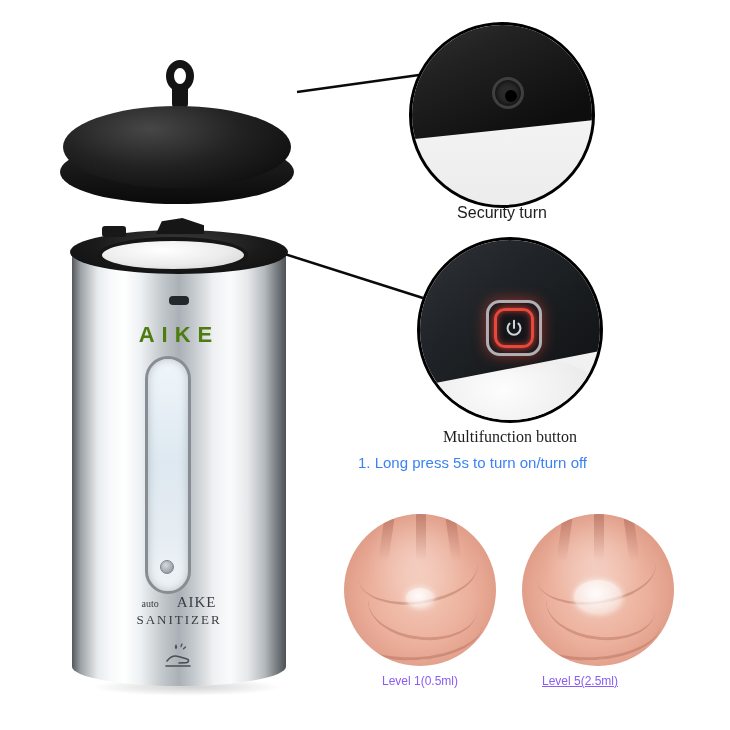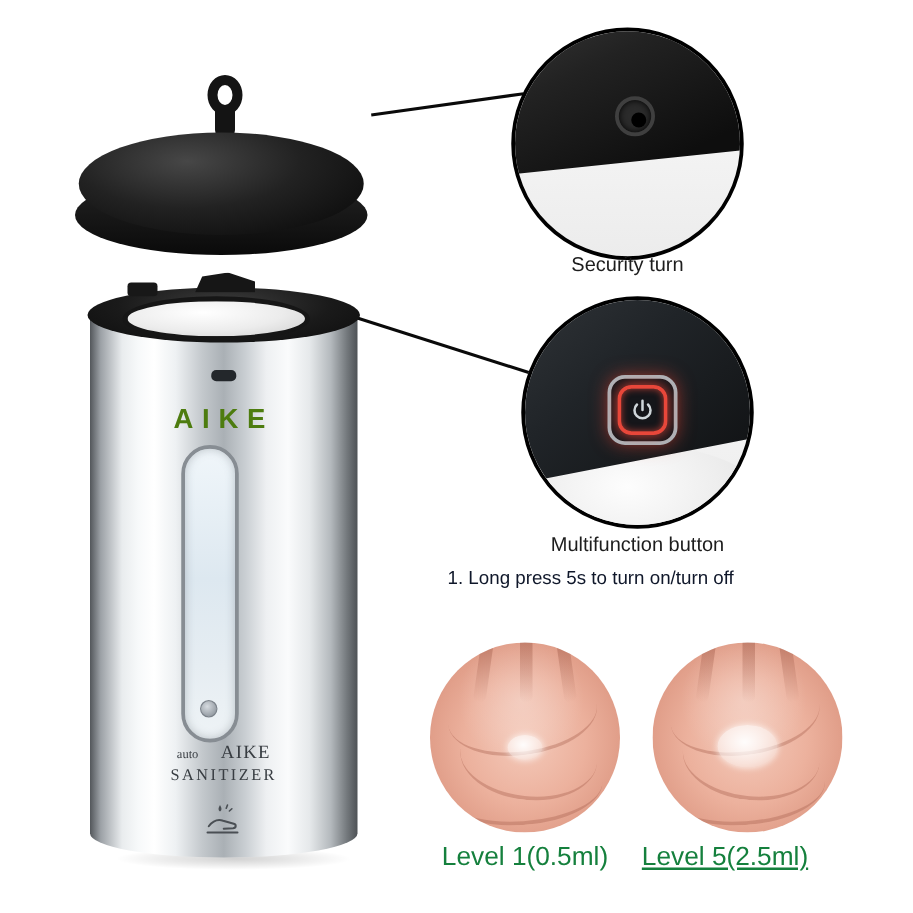--- a/index.html
+++ b/index.html
@@ -78,23 +78,23 @@
   .mf-button { position:absolute; left:66px; top:60px; width:56px; height:56px; border-radius:14px;
     background:#15161a; border:3px solid #aeb4b9;
     display:flex; align-items:center; justify-content:center;
     box-shadow:0 0 14px rgba(235,70,55,.55); }
   .mf-button-ring { width:40px; height:40px; border-radius:11px; border:3px solid #e8473a;
     box-shadow:0 0 10px rgba(232,71,58,.9), inset 0 0 6px rgba(232,71,58,.7);
     display:flex; align-items:center; justify-content:center; }
 
   .callout-label { position:absolute; text-align:center; font-size:16px; color:#1d1d1d; }
   .label-security { left:409px; top:204px; width:186px; }
-  .label-multifunction { left:400px; top:428px; width:220px; }
+  .label-multifunction { left:400px; top:428px; width:220px;font-family:Liberation Serif, serif; }
   .instructions { position:absolute; left:358px; top:452px; width:320px;
-    font-size:15px; color:#0f172a; line-height:22px; }
+    font-size:15px; color:#3b82f6; line-height:22px; }
 
   
   .hand-photo { position:absolute; width:152px; height:152px; border-radius:50%; overflow:hidden;
     background:
       radial-gradient(circle at 48% 30%, rgba(255,255,255,.28), rgba(255,255,255,0) 38%),
       radial-gradient(ellipse at 50% 52%, #f4c9b9 0%, #ecb19d 45%, #e09d88 72%, #d18a75 100%); }
   .photo-level1 { left:344px; top:514px; }
   .photo-level5 { left:522px; top:514px; }
   .crease { position:absolute; border:0; border-bottom:3px solid rgba(168,96,78,.38); border-radius:50%; }
   .crease.c1 { left:14px; top:26px; width:120px; height:64px; transform:rotate(-8deg); }
@@ -103,21 +103,21 @@
   .finger-gap { position:absolute; top:-6px; width:10px; height:54px; border-radius:8px;
     background:linear-gradient(180deg, rgba(150,80,62,.45), rgba(150,80,62,0)); }
   .fg1 { left:38px; transform:rotate(8deg); }
   .fg2 { left:72px; }
   .fg3 { left:104px; transform:rotate(-8deg); }
   .gel-drop { position:absolute; border-radius:50%;
     background:radial-gradient(ellipse at 45% 40%, rgba(255,255,255,.95), rgba(255,255,255,.55) 60%, rgba(255,255,255,.1) 100%);
     box-shadow:0 0 6px rgba(255,255,255,.8); }
   .drop-small { left:62px; top:74px; width:28px; height:20px; }
   .drop-large { left:52px; top:66px; width:48px; height:34px; }
-  .level-label { position:absolute; text-align:center; font-size:21px; color:#15803d; }
+  .level-label { position:absolute; text-align:center; font-size:12px; color:#8b5cf6; }
   .label-level1 { left:344px; top:674px; width:152px; }
   .label-level5 { left:504px; top:674px; width:152px;text-decoration:underline; }
 </style>
 </head>
 <body>
 
 <div class="canvas">
 
   <svg class="lines-overlay" viewBox="0 0 730 730">
     <line x1="297" y1="92" x2="419" y2="75" stroke="#0a0a0a" stroke-width="2.5"></line>

